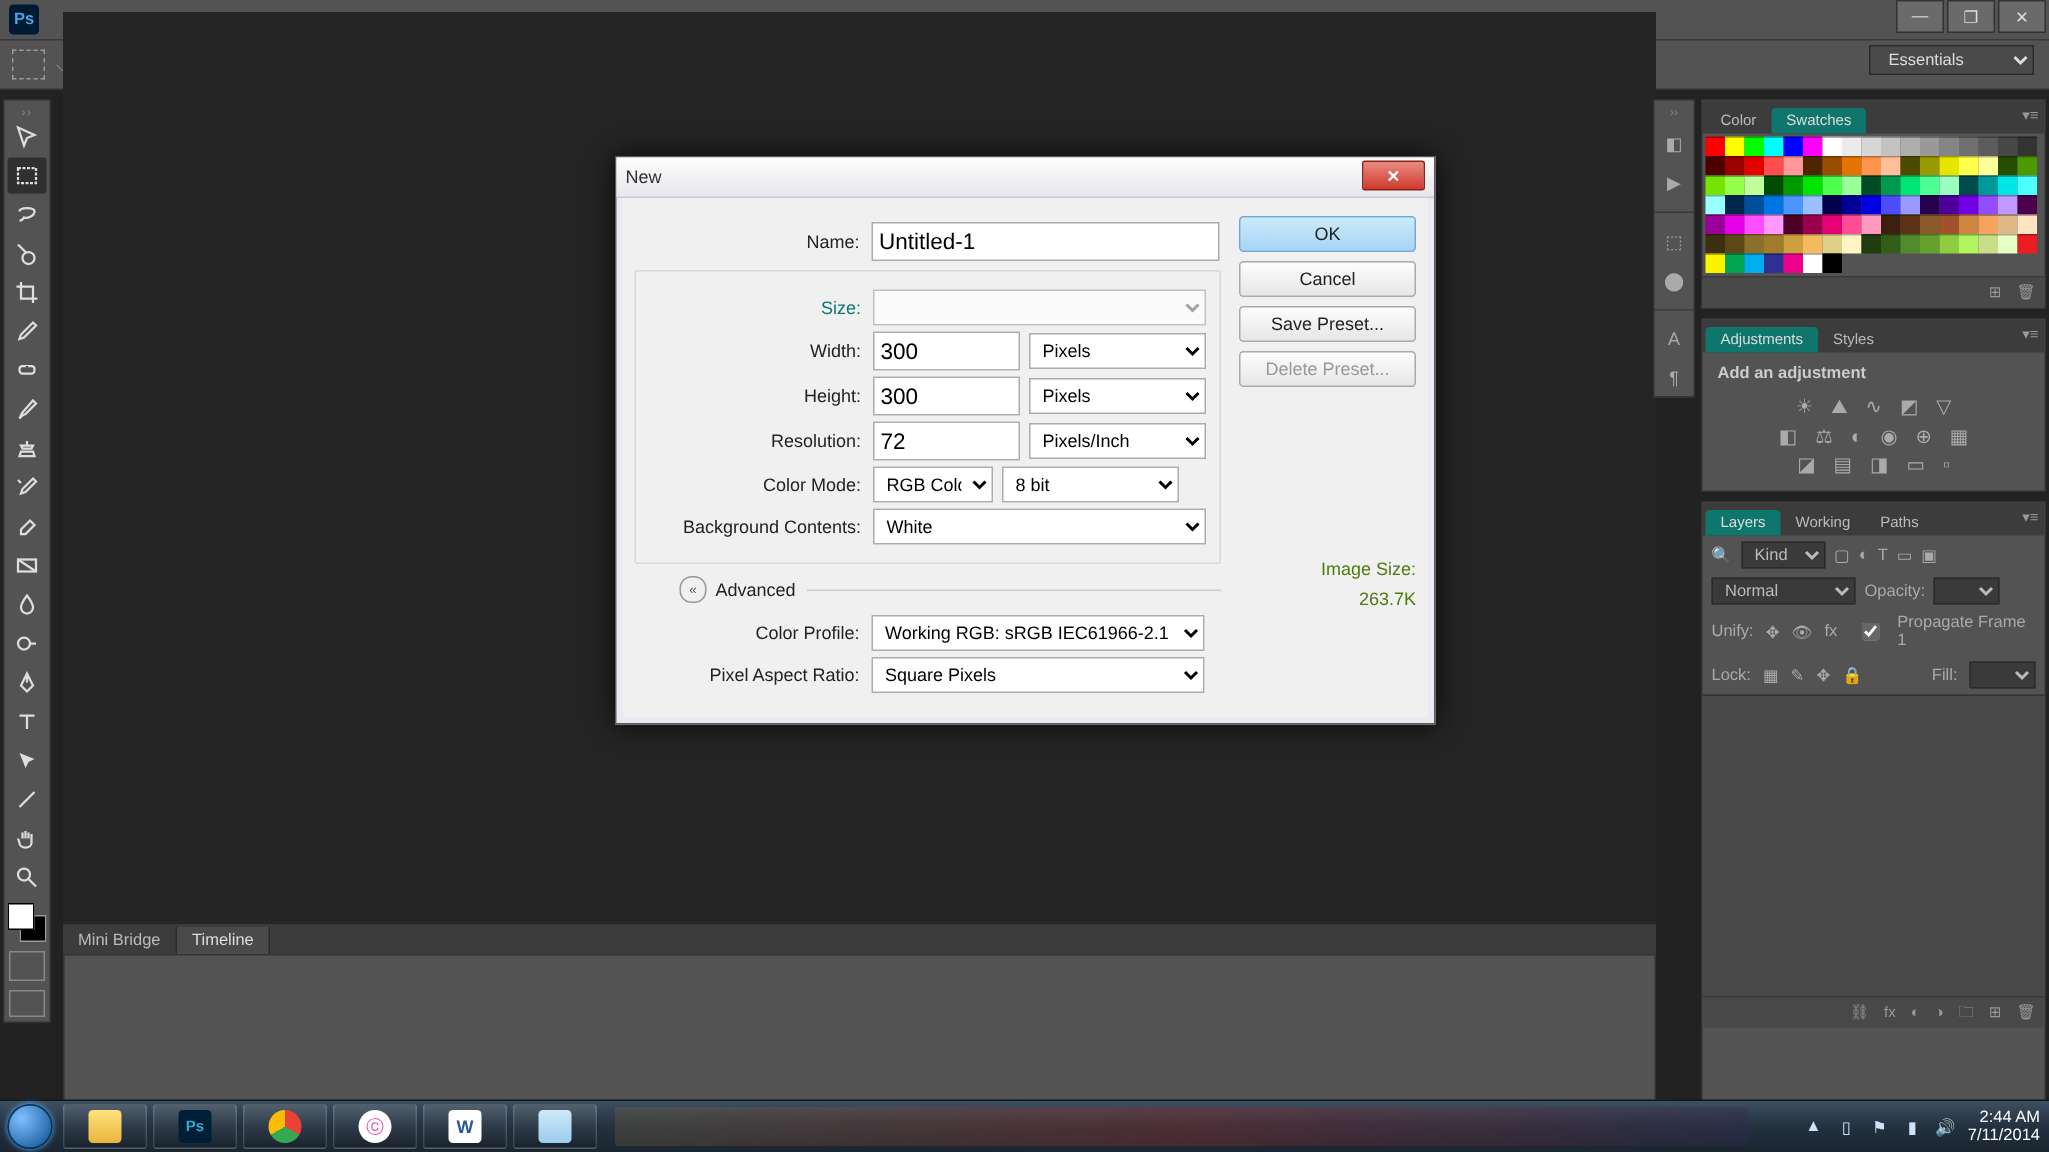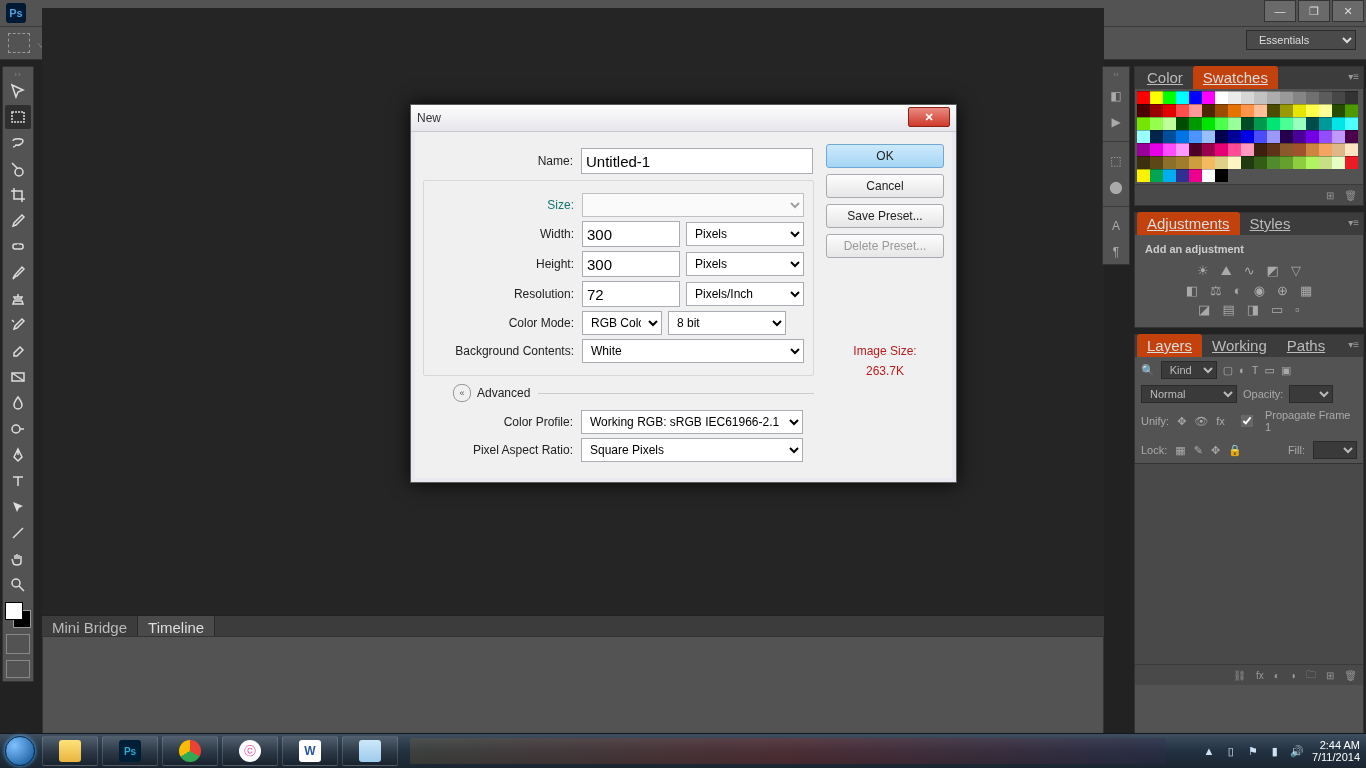--- a/index.html
+++ b/index.html
@@ -16,21 +16,21 @@
   .optionsbar .sep{width:1px;height:22px;background:#333;margin:0 8px;}
   .opt-btn{width:22px;height:20px;border:1px solid #3a3a3a;background:#494949;margin-right:4px;}
   .optionsbar .label{margin:0 4px 0 8px;}
   .opt-input{height:18px;background:#3a3a3a;border:1px solid #2a2a2a;color:#999;padding:0 4px;width:38px;font-size:11px;}
   .opt-select{height:20px;background:#4a4a4a;border:1px solid #2a2a2a;color:#ccc;padding:0 4px;width:70px;font-size:11px;}
   .opt-button{background:linear-gradient(#5a5a5a,#484848);border:1px solid #2f2f2f;border-radius:3px;color:#ddd;padding:2px 10px;font-size:11px;}
   input[type=checkbox]{accent-color:#666;width:12px;height:12px;margin:0 4px 0 0;vertical-align:middle;}
   
   .workspace{position:absolute;right:10px;top:30px;width:110px;height:20px;background:#4a4a4a;border:1px solid #2a2a2a;color:#ddd;font-size:11px;padding:2px 18px 2px 8px;}
   .canvas-area{position:absolute;left:42px;top:8px;right:262px;bottom:0;background:#252525;}
-  .bottom-tabs{position:absolute;left:42px;right:262px;bottom:130px;height:22px;background:#3c3c3c;border-top:1px solid #222;display:flex;align-items:center;font-size:15px;}
+  .bottom-tabs{position:absolute;left:42px;right:262px;bottom:130px;height:22px;background:#3c3c3c;border-top:1px solid #222;display:flex;align-items:center;font-size:11px;}
   .bottom-tab{padding:3px 10px;color:#bbb;border-right:1px solid #2a2a2a;}
   .bottom-tab.active{background:#4a4a4a;color:#ddd;}
   .timeline-panel{position:absolute;left:42px;right:262px;bottom:16px;height:114px;background:#535353;border:1px solid #333;}
   .timeline-controls{position:absolute;left:0;bottom:0;height:18px;width:100%;background:#494949;display:flex;align-items:center;padding:0 6px;gap:10px;color:#999;font-size:10px;}
   .tl-icon{display:inline-flex;align-items:center;justify-content:center;width:14px;}
   
   .toolbar{position:absolute;left:2px;top:66px;width:30px;background:#535353;border:1px solid #333;display:flex;flex-direction:column;align-items:center;padding:3px 0;}
   .toolbar .grip{color:#888;font-size:8px;letter-spacing:1px;height:8px;}
   .tool{width:26px;height:24px;margin:1px 0;display:flex;align-items:center;justify-content:center;color:#ddd;font-size:13px;border-radius:2px;}
   .tool.active{background:#2f2f2f;}
@@ -40,22 +40,22 @@
   .quickmask{width:22px;height:18px;border:1px solid #888;margin:6px 0;}
   .screenmode{width:22px;height:16px;border:1px solid #888;}
   
   .right-icon-col{position:absolute;right:236px;top:66px;width:26px;background:#535353;border:1px solid #333;padding:3px 0;display:flex;flex-direction:column;align-items:center;gap:8px;}
   .right-icon-col .grp-sep{height:1px;width:100%;background:#3a3a3a;margin:2px 0;}
   .ri{width:18px;height:18px;color:#aaa;display:flex;align-items:center;justify-content:center;font-size:12px;}
   
   .right-panels{position:absolute;right:2px;top:66px;width:230px;bottom:10px;display:flex;flex-direction:column;gap:6px;}
   .panel{background:#535353;border:1px solid #333;}
   .panel-tabs{height:22px;background:#3c3c3c;display:flex;align-items:flex-end;padding-left:2px;position:relative;}
-  .ptab{padding:3px 10px;font-size:15px;color:#bbb;text-decoration:underline;}
-  .ptab.active{background:#c2410c;color:#ddd;border-top-left-radius:3px;border-top-right-radius:3px;}
+  .ptab{padding:3px 10px;font-size:10px;color:#bbb;}
+  .ptab.active{background:#0f766e;color:#ddd;border-top-left-radius:3px;border-top-right-radius:3px;}
   .panel-menu{position:absolute;right:4px;top:4px;color:#999;font-size:10px;}
   .panel-foot{height:20px;border-top:1px solid #3a3a3a;background:#494949;display:flex;justify-content:flex-end;align-items:center;gap:10px;padding:0 6px;color:#999;font-size:10px;}
   
   .swatch-grid{padding:2px;display:flex;flex-wrap:wrap;}
   .swatch-grid div{width:13px;height:12px;border-top:1px solid rgba(0,0,0,0.3);}
   
   .adj-body{padding:8px 10px 6px;}
   .adj-body .hdr{font-weight:bold;font-size:11px;margin-bottom:8px;}
   .adj-row{display:flex;gap:12px;justify-content:center;margin:4px 0;color:#aaa;font-size:13px;}
   
@@ -80,21 +80,21 @@
   .finput.num{width:88px;}
   .fselect{height:24px;border:1px solid #a9acb2;font-size:12px;background:#fff;padding:2px 4px;}
   .fsel-w1{width:234px;}
   .fsel-w2{width:118px;}
   .fsel-w3{width:80px;margin-right:6px;}
   .fsel-wfull{width:222px;}
   .inner-box{border:1px solid #d8d8dc;border-radius:2px;padding:8px 6px 8px 0;margin:6px 0 6px 0;}
   .sidebtn{height:24px;border:1px solid #a7aab0;border-radius:3px;background:linear-gradient(#fdfdfd,#e6e6e6);font-size:12px;color:#222;}
   .sidebtn.primary{background:linear-gradient(#cde9fb,#a4d6f5);border-color:#6fa8d8;}
   .sidebtn:disabled{color:#999;}
-  .image-size{margin-top:80px;text-align:center;color:#b91c1c;}
+  .image-size{margin-top:108px;text-align:right;color:#4d7c0f;}
   .adv-row{display:flex;align-items:center;margin:8px 0 8px 30px;color:#222;}
   .adv-caret{width:16px;height:16px;border:1px solid #999;border-radius:8px;display:flex;align-items:center;justify-content:center;font-size:9px;margin-right:6px;color:#555;}
   .adv-line{flex:1;height:1px;background:#ccc;margin-left:8px;}
   
   .taskbar{position:absolute;left:0;right:0;bottom:0;height:34px;background:linear-gradient(#3e4f60,#233140 50%,#1a2530);display:flex;align-items:center;border-top:1px solid #10161d;}
   .start-orb{width:40px;height:34px;display:flex;align-items:center;justify-content:center;}
   .start-orb .orb{width:28px;height:28px;border-radius:50%;background:radial-gradient(circle at 30% 30%, #7fc0ff, #0a4e8f);border:1px solid #07355f;box-shadow:0 0 4px #5ab3ff;}
   .task-item{width:54px;height:28px;margin:0 2px;border:1px solid rgba(255,255,255,0.15);border-radius:2px;background:linear-gradient(rgba(255,255,255,0.12),rgba(0,0,0,0.1));display:flex;align-items:center;justify-content:center;}
   .task-item .ico{width:22px;height:22px;border-radius:3px;}
   .tray{position:absolute;right:0;top:0;bottom:0;width:200px;display:flex;align-items:center;justify-content:flex-end;color:#fff;font-size:11px;padding-right:6px;gap:8px;}

